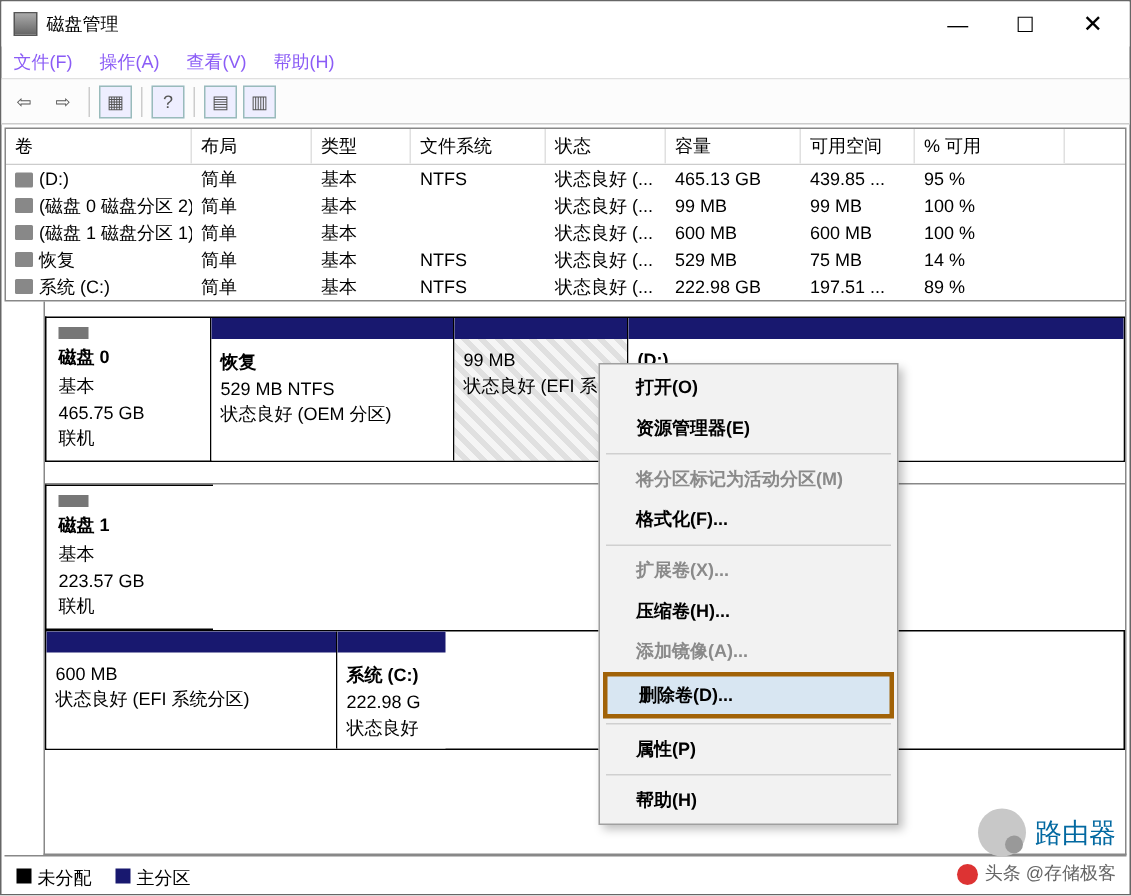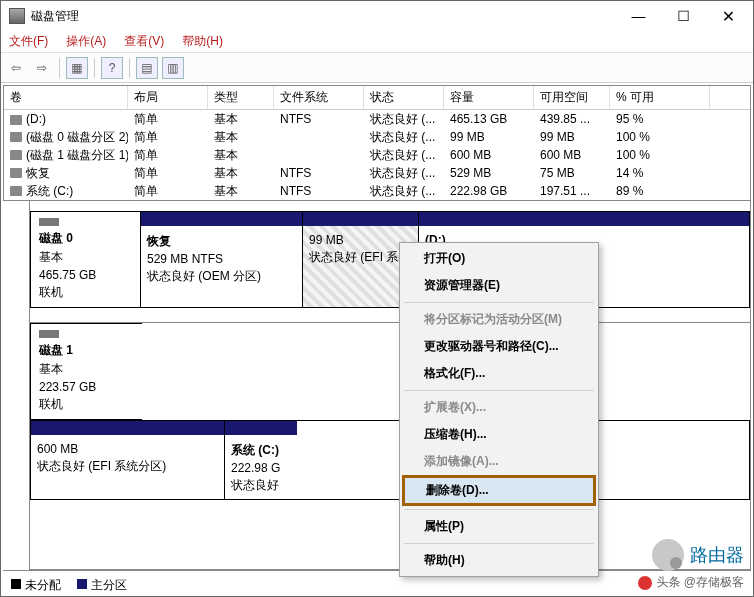--- a/index.html
+++ b/index.html
@@ -4,21 +4,21 @@
 <style>
 * { box-sizing: border-box; font-family: "Microsoft YaHei", "Segoe UI", Tahoma, sans-serif; }
 body { margin: 0; background: #fff; width: 754px; height: 597px; overflow: hidden; position: relative; }
 .window { width: 754px; height: 597px; border: 1px solid #666; background: #fff; display: flex; flex-direction: column; }
 .titlebar { height: 30px; display: flex; align-items: center; padding: 0 2px; background: #fff; }
 .titlebar .icon { width: 16px; height: 16px; margin: 0 6px; background: linear-gradient(#aaa,#666); border: 1px solid #555; }
 .titlebar .title { font-size: 12px; flex: 1; color: #000; }
 .win-btn { width: 45px; height: 28px; display: flex; align-items: center; justify-content: center; font-size: 14px; }
 .win-btn.close { font-size: 16px; }
 .menubar { height: 22px; display: flex; align-items: center; padding: 0 8px; font-size: 12px; gap: 18px; border-bottom: 1px solid #e0e0e0; }
-.menubar span { color: #b91c1c; }
+.menubar span { color: #8b5cf6; }
 .toolbar { height: 30px; display: flex; align-items: center; padding: 2px 4px; gap: 4px; border-bottom: 1px solid #ccc; background: #fcfcfc; }
 .tool { width: 22px; height: 22px; border: 1px solid transparent; display: flex; align-items: center; justify-content: center; font-size: 12px; color: #555; }
 .tool.box { border-color: #9bb; background: #eef; }
 .tool.sep { width: 1px; height: 20px; background: #ccc; margin: 0 2px; border: none; }
 .content { flex: 1; display: flex; flex-direction: column; padding: 2px; overflow: hidden; }
 .grid-pane { border: 1px solid #888; font-size: 12px; }
 .grid-head { display: flex; background: #fff; border-bottom: 1px solid #ccc; }
 .grid-head .cell { padding: 3px 6px; border-right: 1px solid #e0e0e0; background: #fff; font-size: 12px; color: #000; }
 .grid-row { display: flex; height: 18px; align-items: center; color: #000; }
 .grid-row .cell { padding: 0 6px; white-space: nowrap; overflow: hidden; font-size: 12px; }
@@ -220,21 +220,20 @@
       <span><span class="leg-sw sw-blue"></span><span>主分区</span></span>
     </div>
   </div>
 </div>
 
 <div class="context-menu">
   <div class="cm-item">打开(O)</div>
   <div class="cm-item">资源管理器(E)</div>
   <div class="cm-sep"></div>
   <div class="cm-item disabled">将分区标记为活动分区(M)</div>
-  <div class="cm-item">更改驱动器号和路径(C)...</div>
   <div class="cm-item">格式化(F)...</div>
   <div class="cm-sep"></div>
   <div class="cm-item disabled">扩展卷(X)...</div>
   <div class="cm-item">压缩卷(H)...</div>
   <div class="cm-item disabled">添加镜像(A)...</div>
   <div class="cm-item highlight">删除卷(D)...</div>
   <div class="cm-sep"></div>
   <div class="cm-item">属性(P)</div>
   <div class="cm-sep"></div>
   <div class="cm-item">帮助(H)</div>

